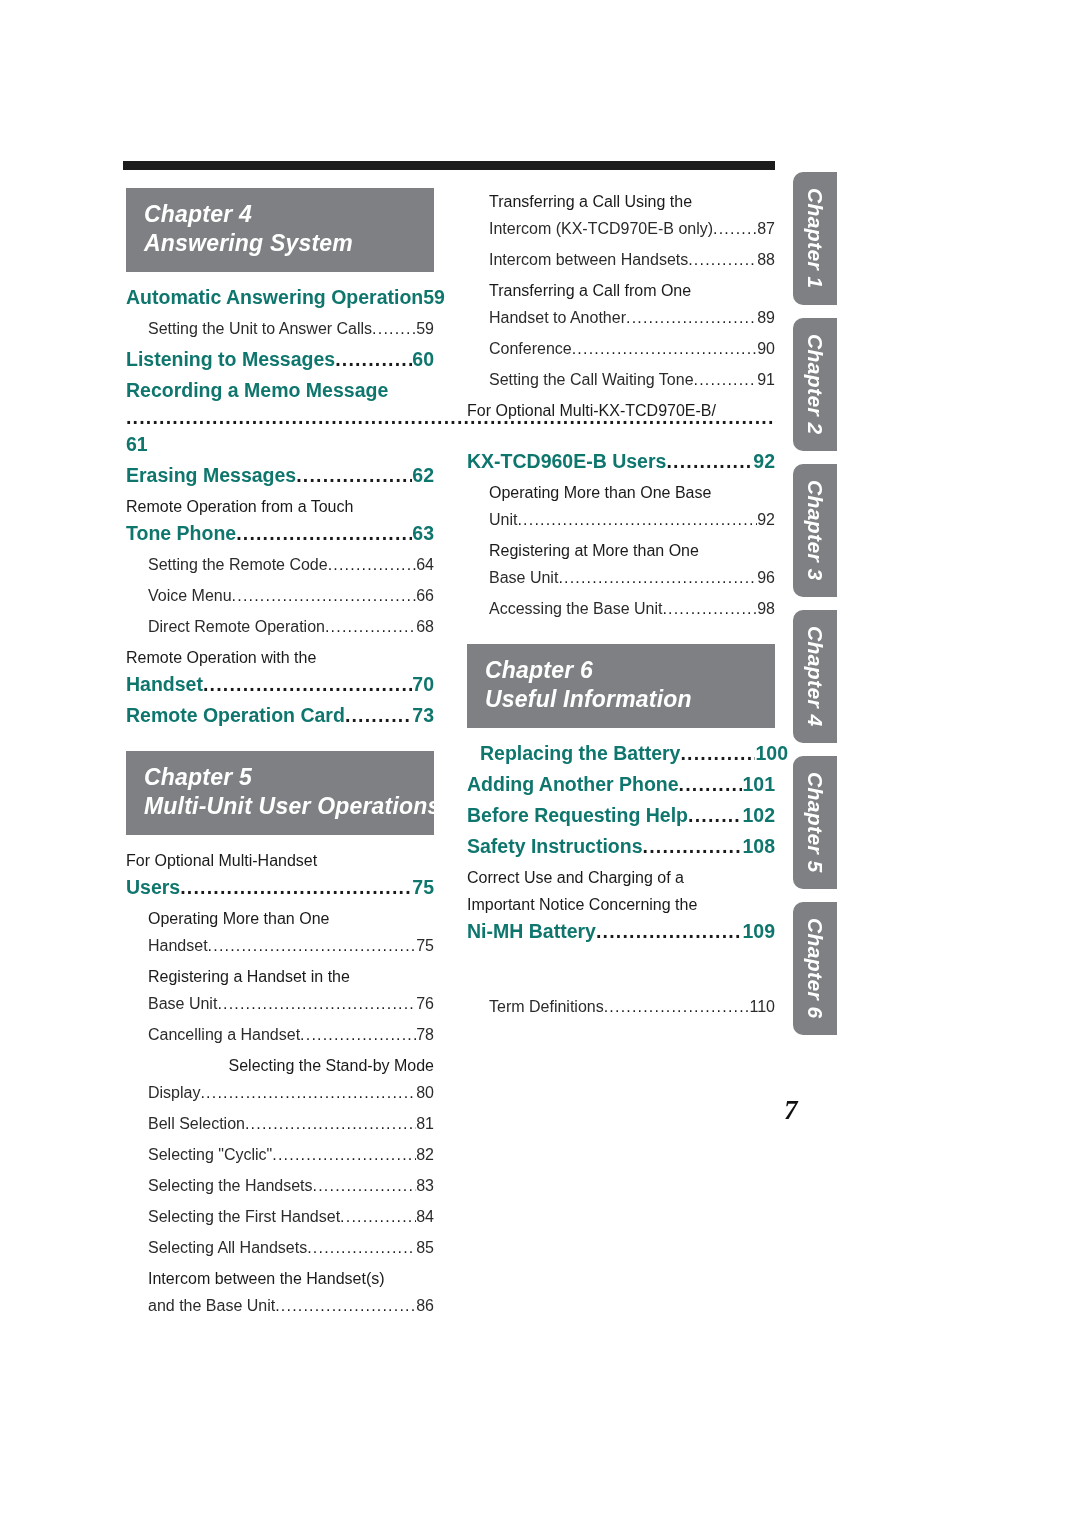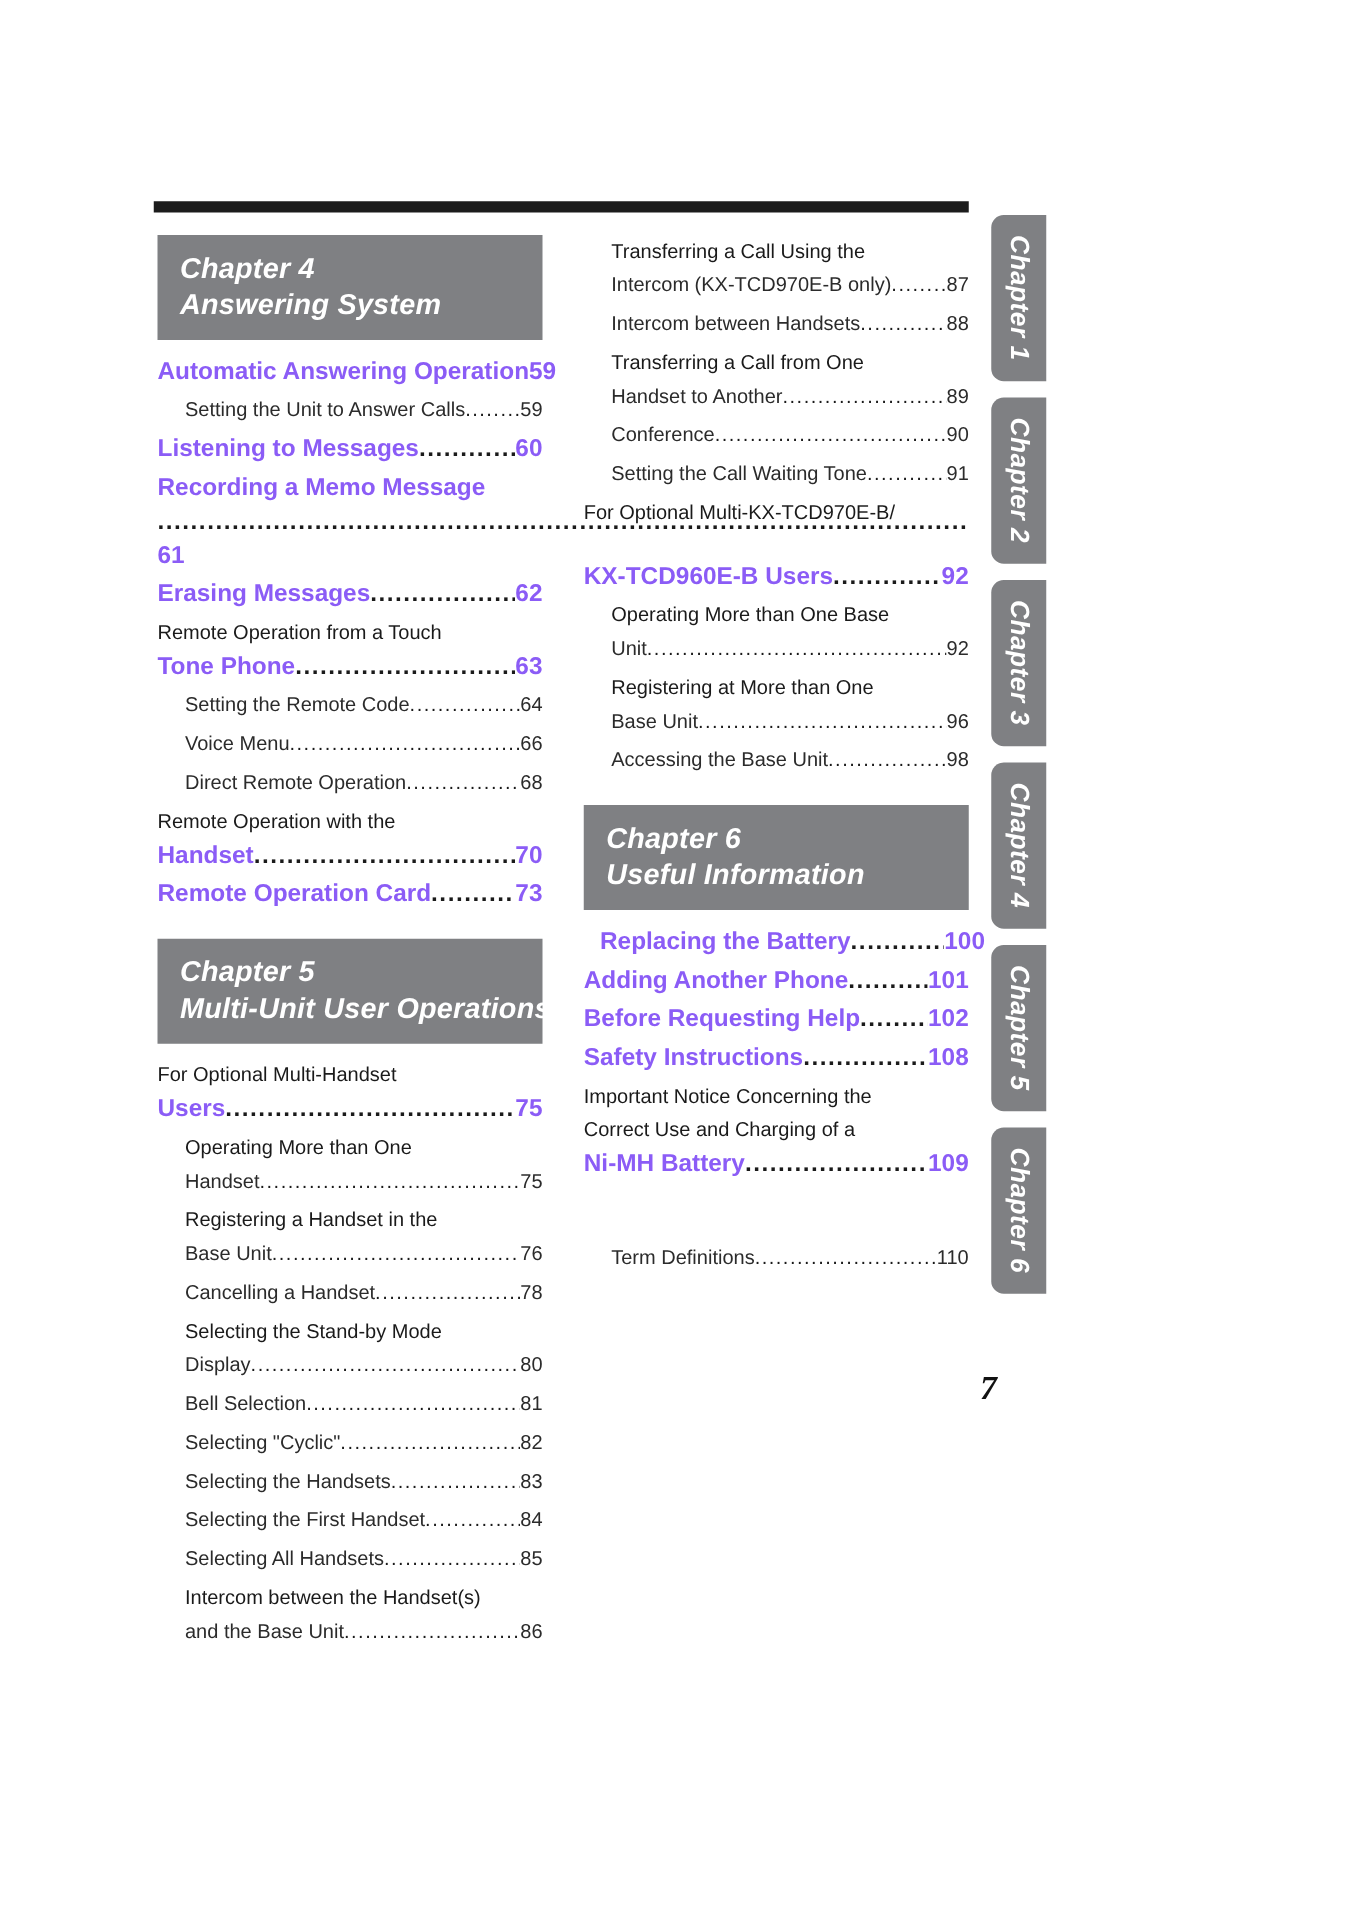--- a/index.html
+++ b/index.html
@@ -74,21 +74,21 @@
     flex: 1 1 auto;
     overflow: hidden;
     white-space: nowrap;
     min-width: 0;
     letter-spacing: 1.2px;
   }
   .entry .pg { white-space: nowrap; flex: 0 0 auto; }
 
   
   .lvl1 .row { font-weight: bold; font-size: 19.5px; }
-  .lvl1 .txt, .lvl1 .pg { color: #8b5cf6; }
+  .lvl1 .txt, .lvl1 .pg { color: #0f766e; }
   
   .lvl2 .row { font-weight: normal; font-size: 16px; }
   .lvl2 .row { padding-left: 22px; width: 308px; box-sizing: border-box; }
   .lvl2 .txt, .lvl2 .pg { color: #2b2b2b; }
 
   
   .entry .plain { display: block; white-space: nowrap; }
 
   
   .tab-strip {
@@ -254,21 +254,21 @@
         </div>
       </div>
       <div class="entry lvl2">
         <div class="row" style="padding-left: 22px;">
           <span class="txt">Cancelling a Handset</span>
           <span class="leader">............................................................................................................</span>
           <span class="pg">78</span>
         </div>
       </div>
       <div class="entry lvl2">
-        <span class="plain" style="padding-left: 22px;">Selecting the Stand-by Mode</span>
+        <span class="plain" style="padding-left: 22px; text-align: right;">Selecting the Stand-by Mode</span>
         <div class="row" style="padding-left: 22px;">
           <span class="txt">Display</span>
           <span class="leader">...................................................................................................................................</span>
           <span class="pg">80</span>
         </div>
       </div>
       <div class="entry lvl2">
         <div class="row" style="padding-left: 22px;">
           <span class="txt">Bell Selection</span>
           <span class="leader">.........................................................................................................................</span>
@@ -407,22 +407,22 @@
         </div>
       </div>
       <div class="entry lvl1">
         <div class="row" style="padding-left: 0px;">
           <span class="txt">Safety Instructions </span>
           <span class="leader">...............................................................................................................</span>
           <span class="pg">108</span>
         </div>
       </div>
       <div class="entry lvl1">
+        <span class="plain" style="padding-left: 0px;">Correct Use and Charging of a</span>
         <span class="plain" style="padding-left: 0px;">Important Notice Concerning the</span>
-        <span class="plain" style="padding-left: 0px;">Correct Use and Charging of a</span>
         <div class="row" style="padding-left: 0px;">
           <span class="txt">Ni-MH Battery</span>
           <span class="leader">.........................................................................................................................</span>
           <span class="pg">109</span>
         </div>
       </div>
       <div class="entry lvl2">
         <div class="row" style="padding-left: 22px; margin-top: 48px;">
           <span class="txt">Term Definitions</span>
           <span class="leader">...................................................................................................................</span>

